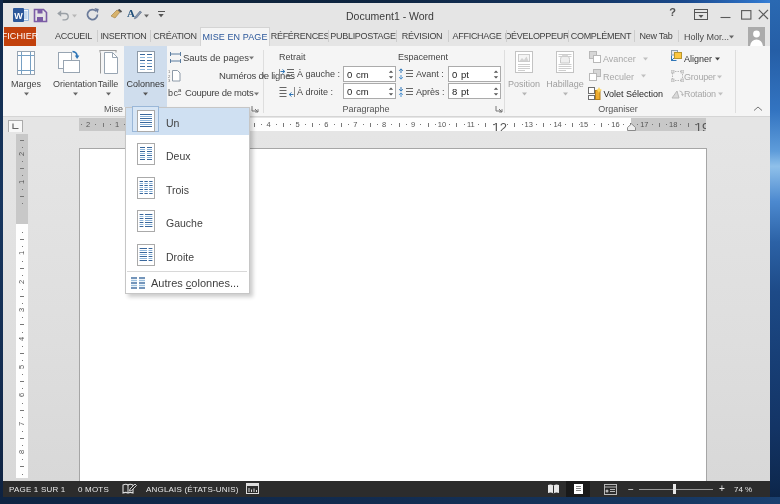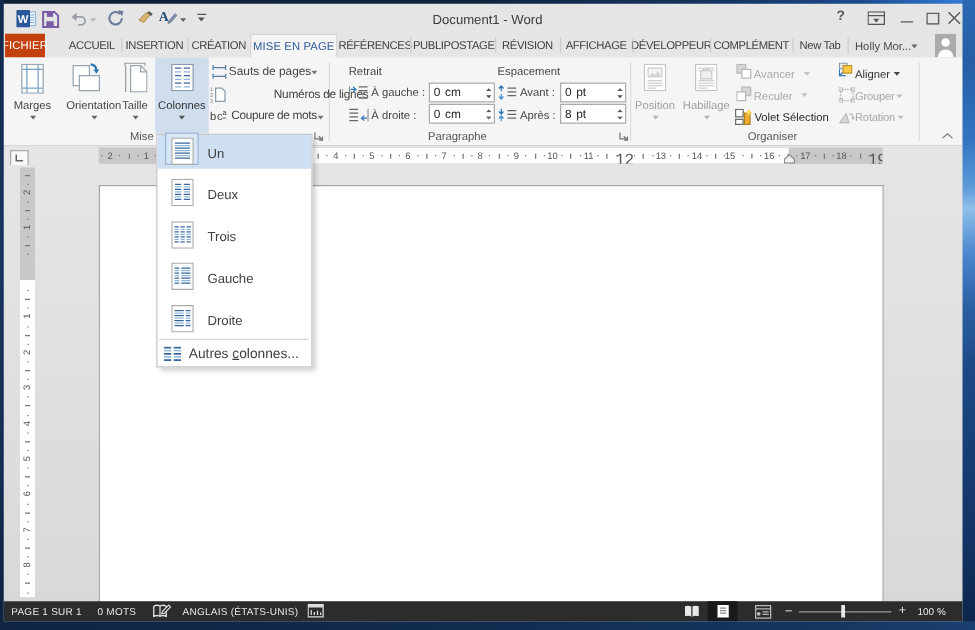--- a/index.html
+++ b/index.html
@@ -558,21 +558,21 @@
       <circle cx="3" cy="7" r="1.5" fill="#b9b9b9"></circle>
       <g stroke="#b9b9b9">
         <line x1="6" y1="5.5" x2="11" y2="5.5"></line>
         <line x1="6" y1="7.5" x2="11" y2="7.5"></line>
       </g>
     </svg>
 <div style="position:absolute;left:628px;top:484px;font-size:10px;color:#e8e8e8;white-space:nowrap;">−</div>
 <div style="position:absolute;left:639px;top:489px;width:74px;height:1px;background:#9a9a9a;"></div>
 <div style="position:absolute;left:673px;top:484px;width:3px;height:10px;background:#e8e8e8;"></div>
 <div style="position:absolute;left:719px;top:483px;font-size:10px;color:#e8e8e8;white-space:nowrap;">+</div>
-<div style="position:absolute;left:734px;top:485px;font-size:8px;color:#e8e8e8;white-space:nowrap;">100 %</div>
+<div style="position:absolute;left:734px;top:485px;font-size:8px;color:#e8e8e8;white-space:nowrap;">74 %</div>
 <div style="position:absolute;left:125px;top:107px;width:125px;height:187px;background:#fff;border:1px solid #c6c6c6;box-shadow:3px 3px 4px rgba(0,0,0,0.2);z-index:40;"></div>
 <div style="position:absolute;left:126px;top:108px;width:123px;height:26.5px;background:#cfe0f2;z-index:41;"></div>
 <div style="position:absolute;left:132px;top:106px;width:27px;height:26px;border:1px solid #9ab7d8;background:#d8e6f5;z-index:42;"></div>
 <svg width="18" height="22" viewBox="0 0 18 22" style="left:137px;top:109.5px;z-index:43;">
       <rect x="0.5" y="0.5" width="17" height="21" fill="#fff" stroke="#aaa" stroke-width="1"></rect>
       <line x1="3" y1="4.5" x2="15" y2="4.5" stroke="#39679c"></line>
       <line x1="3" y1="6.5" x2="15" y2="6.5" stroke="#8fb7dc"></line>
       <line x1="3" y1="8.5" x2="15" y2="8.5" stroke="#39679c"></line>
       <line x1="3" y1="10.5" x2="15" y2="10.5" stroke="#8fb7dc"></line>
       <line x1="3" y1="12.5" x2="15" y2="12.5" stroke="#39679c"></line>

